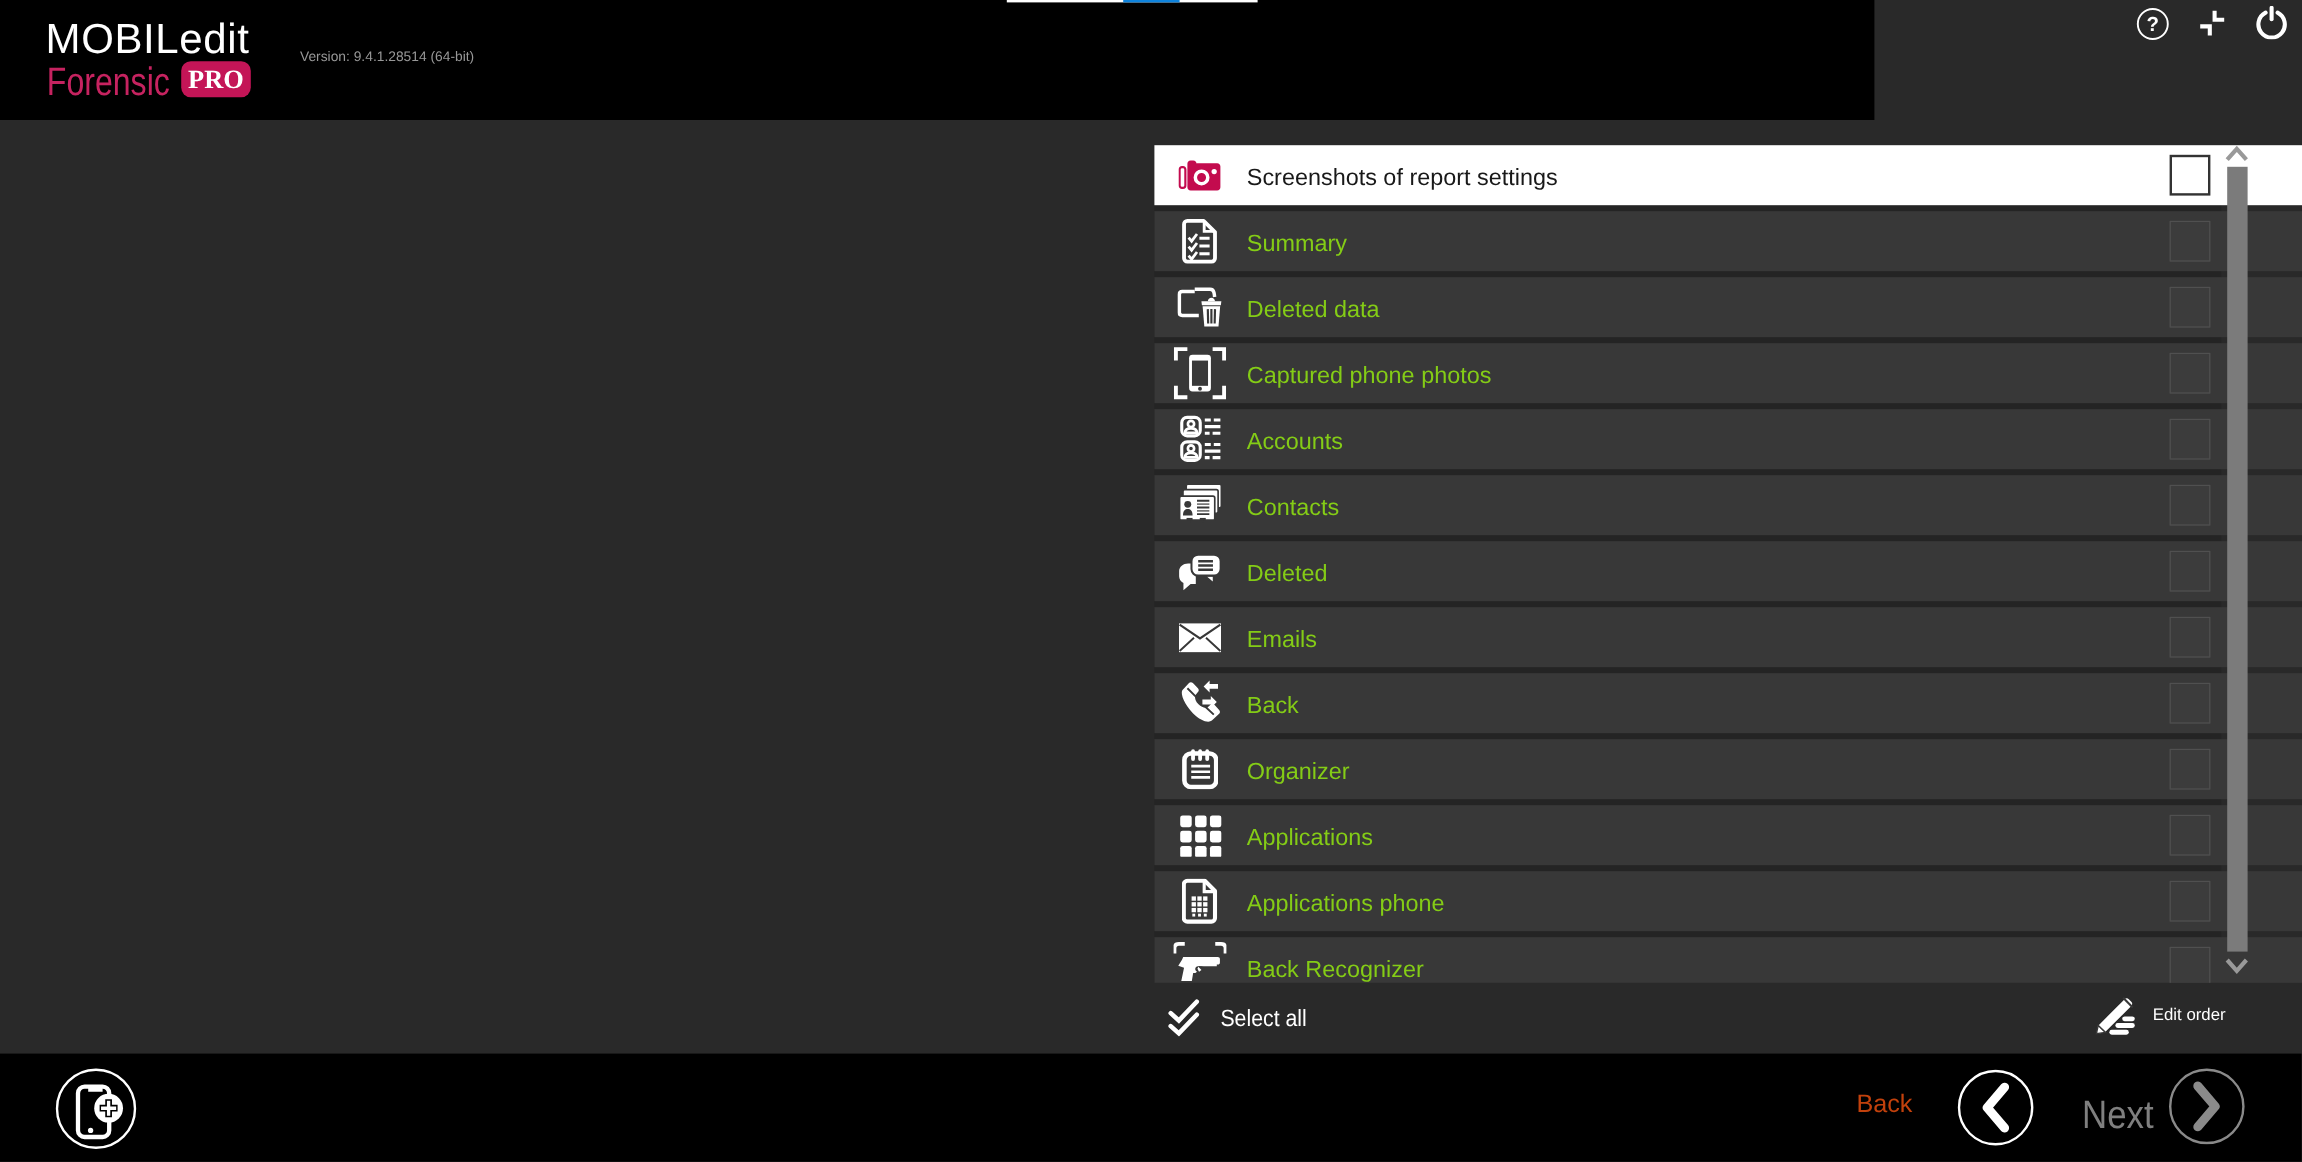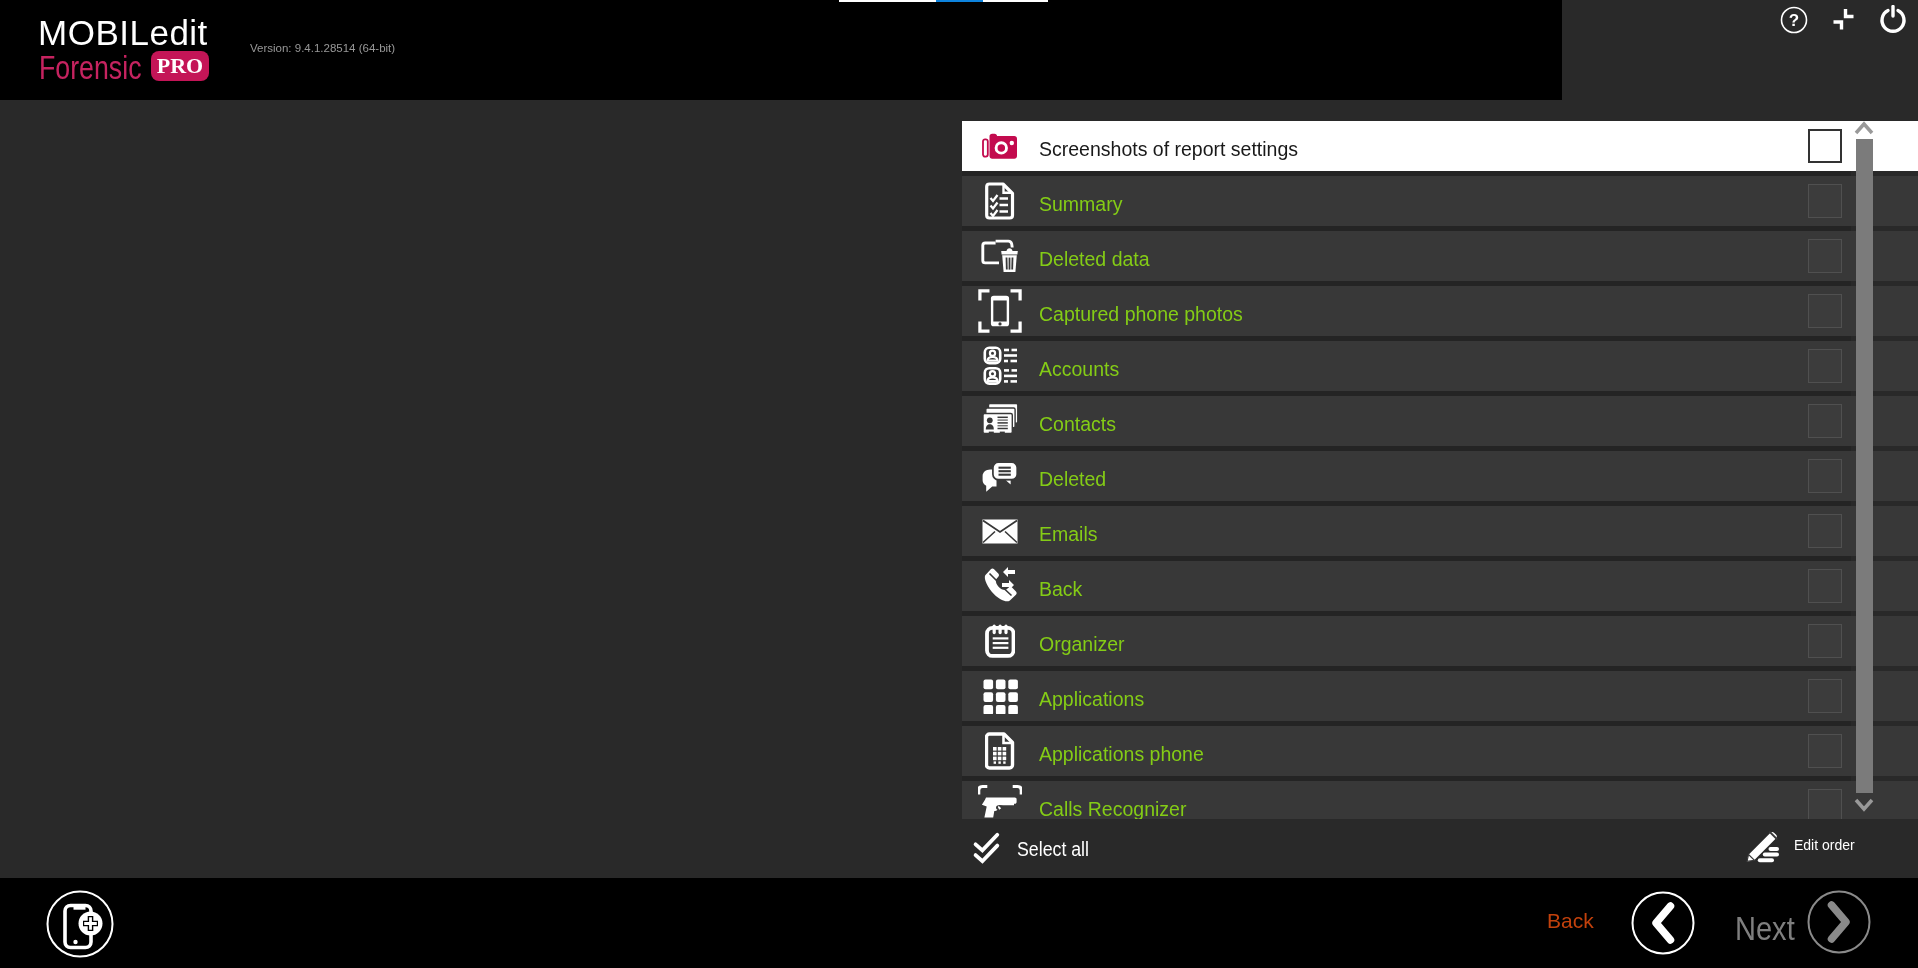--- a/index.html
+++ b/index.html
@@ -296,21 +296,21 @@
         <svg width="44" height="42" viewBox="0 0 44 42" style="margin-top:-12px">
           <g stroke="#fff" stroke-width="3.2" fill="none">
             <path d="M0.7 15.5 L0.7 11.3 C0.7 8.9 2.1 7.5 4.5 7.5 L9.3 7.5"></path>
             <path d="M34.7 7.5 L39.5 7.5 C41.9 7.5 43.3 8.9 43.3 11.3 L43.3 15.5"></path>
           </g>
           <path d="M8 18.4 L36.8 18.4 C37.9 18.4 38.6 19.1 38.6 20.2 L38.6 23 C38.6 24.1 37.9 24.8 36.8 24.8 L36 24.8 L36 26.3 L24.7 26.3 C22.2 26.3 20.8 27.4 20.2 29.3 C19.7 31 18.6 31.9 17 31.9 L16.3 31.9 L15.2 38.6 L6.4 38.6 L8.7 27.4 L3.9 25.8 L7 20.7 Z" fill="#fff"></path>
           <ellipse cx="21.8" cy="28.6" rx="3.8" ry="2.6" fill="#383838"></ellipse>
           <path d="M20.6 26.7 L23.2 29.3 L21.2 30.8 L19.9 28.3 Z" fill="#fff"></path>
         </svg>
       </div>
-      <div class="lbl" style="top:27.6px">Calls Recognizer</div>
+      <div class="lbl" style="top:27.6px">Back Recognizer</div>
       <div class="ck"></div>
     </div>
   </div>
 
 <svg class="abs" style="left:1853px;top:119px" width="22" height="18" viewBox="0 0 22 18">
   <path d="M3 14 L11 5 L19 14" fill="none" stroke="#999" stroke-width="3.5"></path>
 </svg>
 <div id="sb-thumb"></div>
 <svg class="abs" style="left:1853px;top:796px" width="22" height="18" viewBox="0 0 22 18">
   <path d="M3 4 L11 13 L19 4" fill="none" stroke="#999" stroke-width="3.5"></path>

